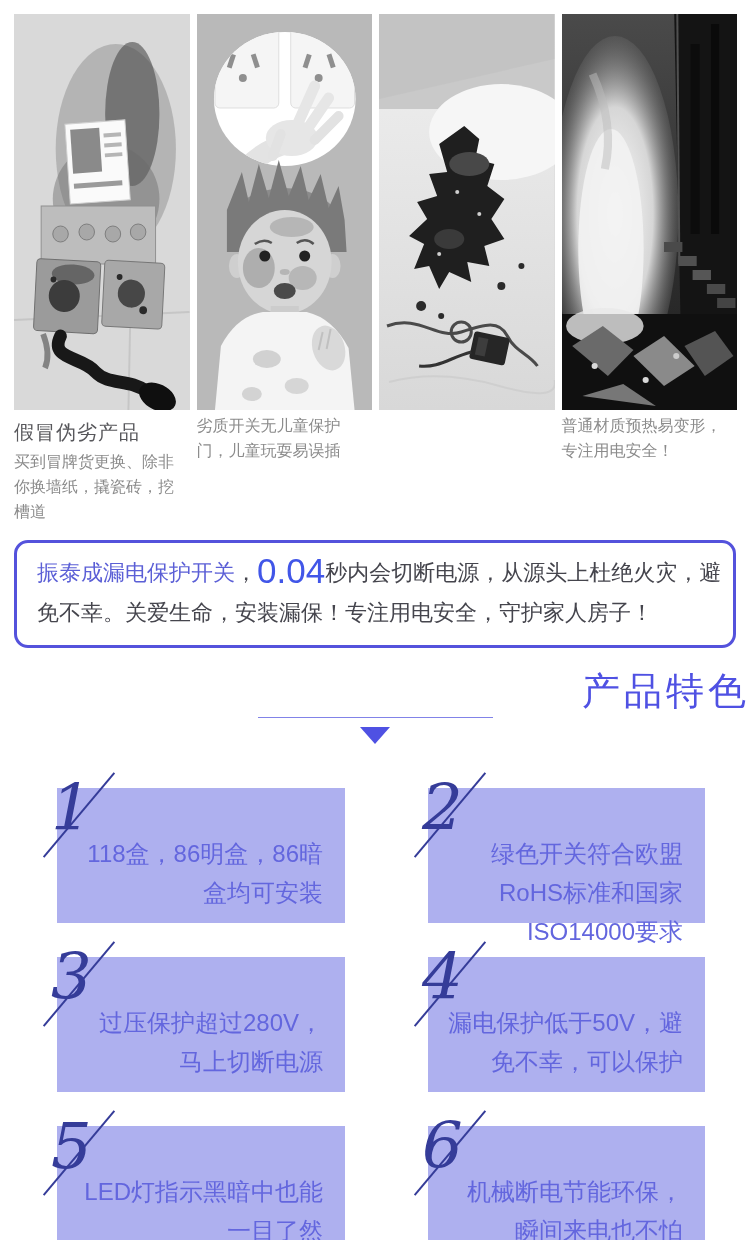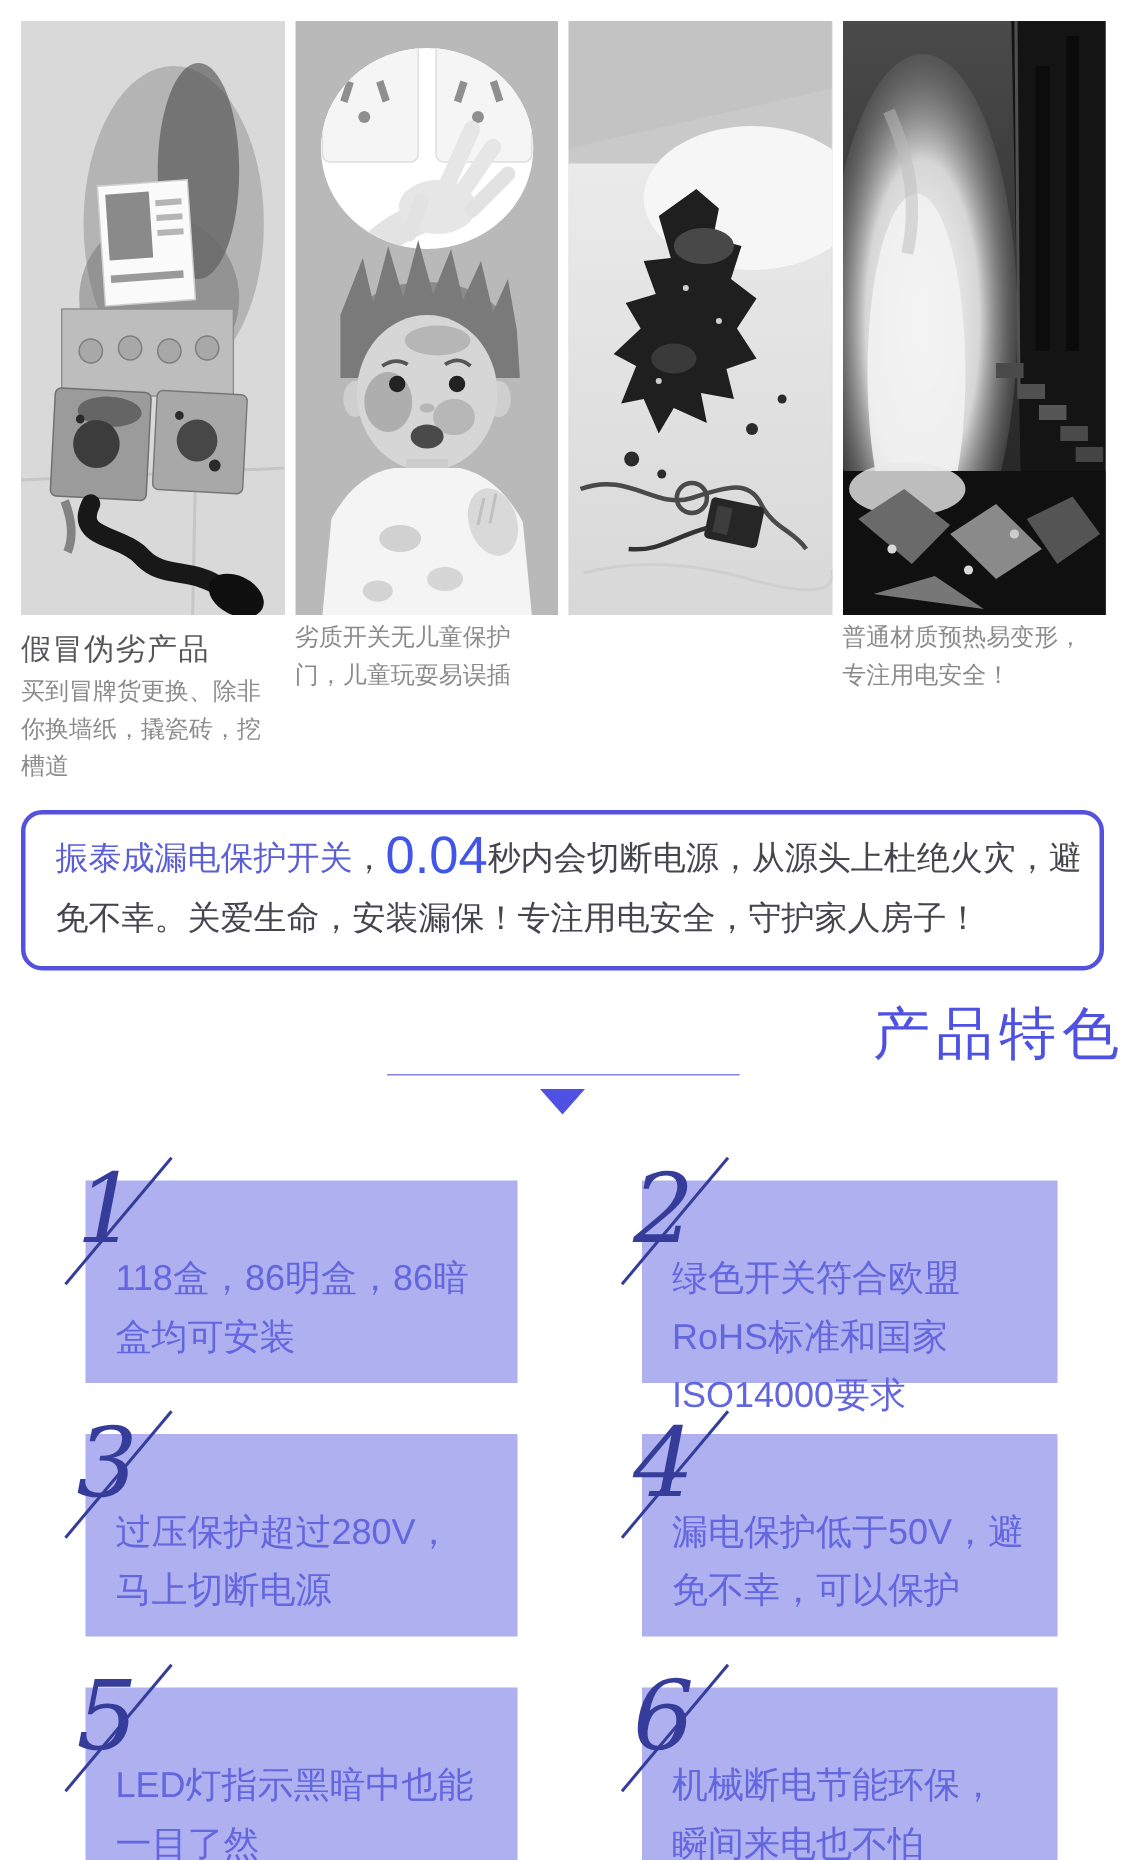--- a/index.html
+++ b/index.html
@@ -50,20 +50,21 @@
     color:var(--feature-number,#353c99);
   }
   .slash{
     position:absolute;top:26px;left:-33px;width:110px;height:2px;
     background:var(--feature-number,#353c99);transform:rotate(-50deg);
   }
   .ftext{
     margin:0;padding:46px 22px 0 20px;
     font-size:24px;line-height:39px;
     color:var(--feature-text,#6366de);
+    text-align:right;
   }
 </style>
 </head>
 <body>
 
 <div>
 
   <section class="hazards">
 
     <figure class="hazard">

